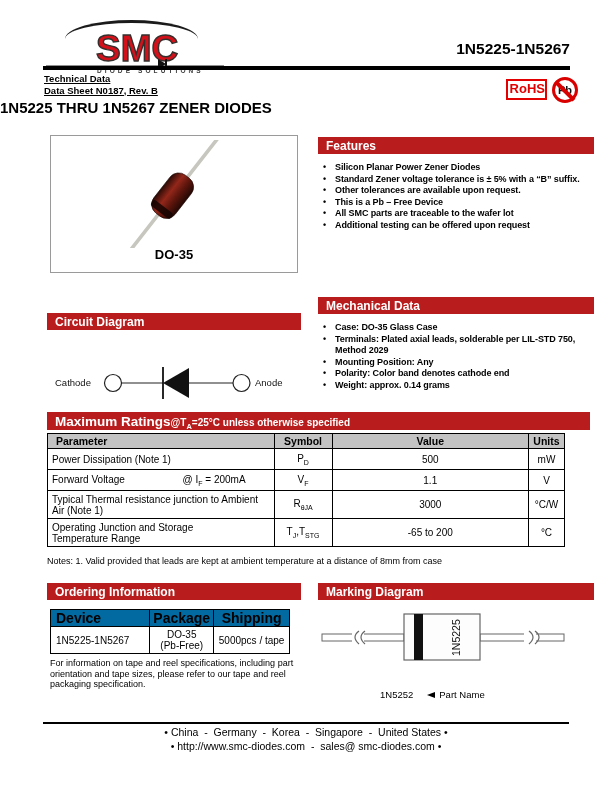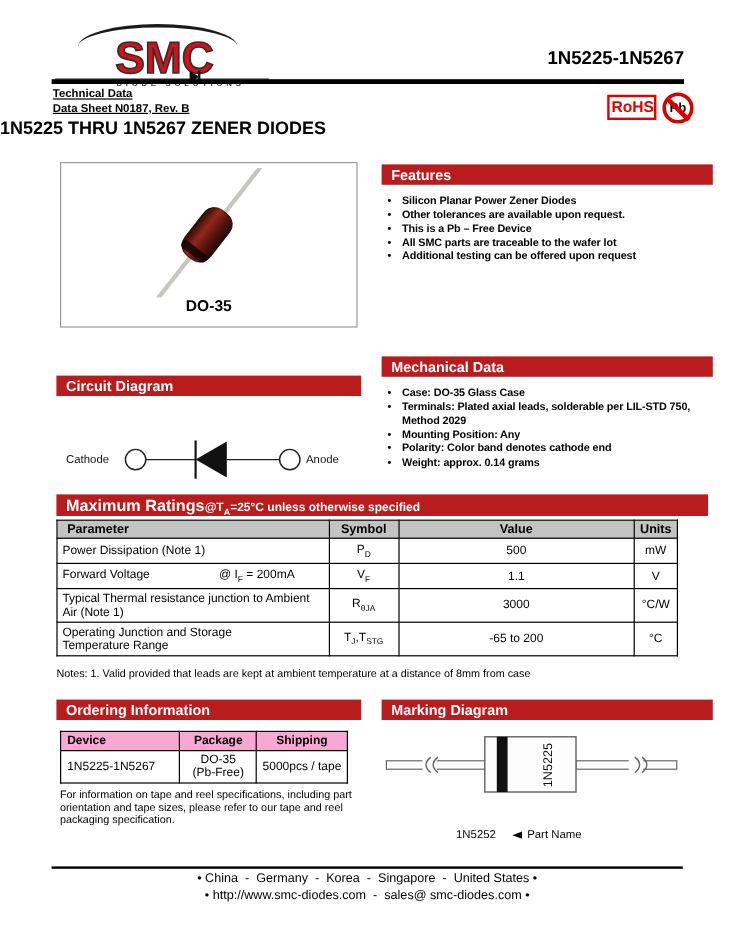--- a/index.html
+++ b/index.html
@@ -69,21 +69,21 @@
   table.ratings tr.r3 td, table.ratings tr.r4 td { height:28px; }
   td sub, .sym sub { font-size:7px; }
   .fv-cell { display:flex; }
   .fv-cond { margin-left:auto; margin-right:24px; }
   .tbl-note { margin-top:9px; font-size:9px; }
 
   
   .ordering { left:47px; top:583px; width:254px; }
   table.order { border-collapse:collapse; margin-top:9px; margin-left:3px; width:240px; font-size:10px; }
   table.order th, table.order td { border:1.8px solid #000; text-align:center; }
-  table.order th { background:#f9a8d4; font-size:10px; height:16px; }
+  table.order th { background:#0369a1; font-size:14px; height:16px; }
   table.order th.dev, table.order td.dev { text-align:left; padding-left:5px; }
   table.order td { height:27px; line-height:11px; }
   .ord-note { margin-top:4px; margin-left:3px; font-size:9px; line-height:10.5px; }
 
   
   .marking { left:318px; top:583px; width:276px; }
   .marking svg { margin-top:5px; margin-left:0px; }
   .mark-legend { margin-top:8px; margin-left:62px; font-size:9.5px; display:flex; align-items:center; }
   .legend-arrow { width:0; height:0; border-right:8px solid #000; border-top:3.5px solid transparent;
                   border-bottom:3.5px solid transparent; margin-left:14px; margin-right:4px; }
@@ -139,20 +139,21 @@
       <rect x="101" y="43" width="7" height="25" rx="3" fill="#140301" opacity="0.85"></rect>
     </g>
   </svg>
   <div class="pkg-caption">DO-35</div>
 </div>
 
 <div class="abs features">
   <div class="bar">Features</div>
   <ul class="blist">
     <li>Silicon Planar Power Zener Diodes</li>
+    <li>Standard Zener voltage tolerance is ± 5% with a “B” suffix.</li>
     <li>Other tolerances are available upon request.</li>
     <li>This is a Pb – Free Device</li>
     <li>All SMC parts are traceable to the wafer lot</li>
     <li>Additional testing can be offered upon request</li>
   </ul>
 </div>
 
 <div class="abs circuit">
   <div class="bar">Circuit Diagram</div>
   <svg width="250" height="58" viewBox="0 0 250 58">

